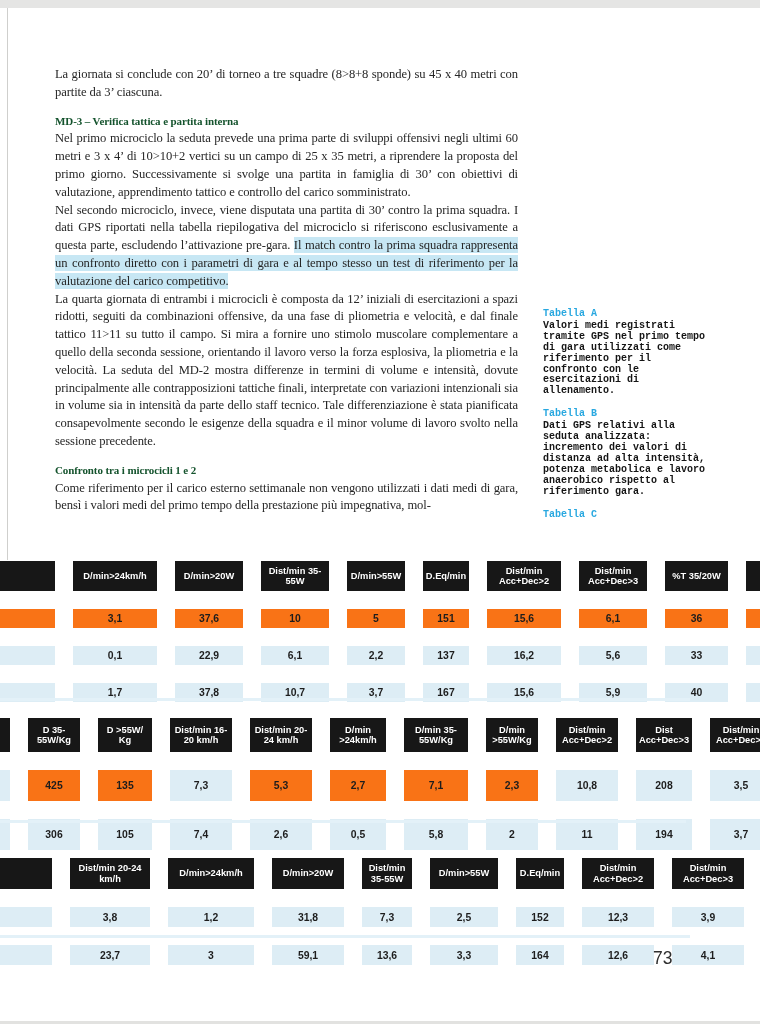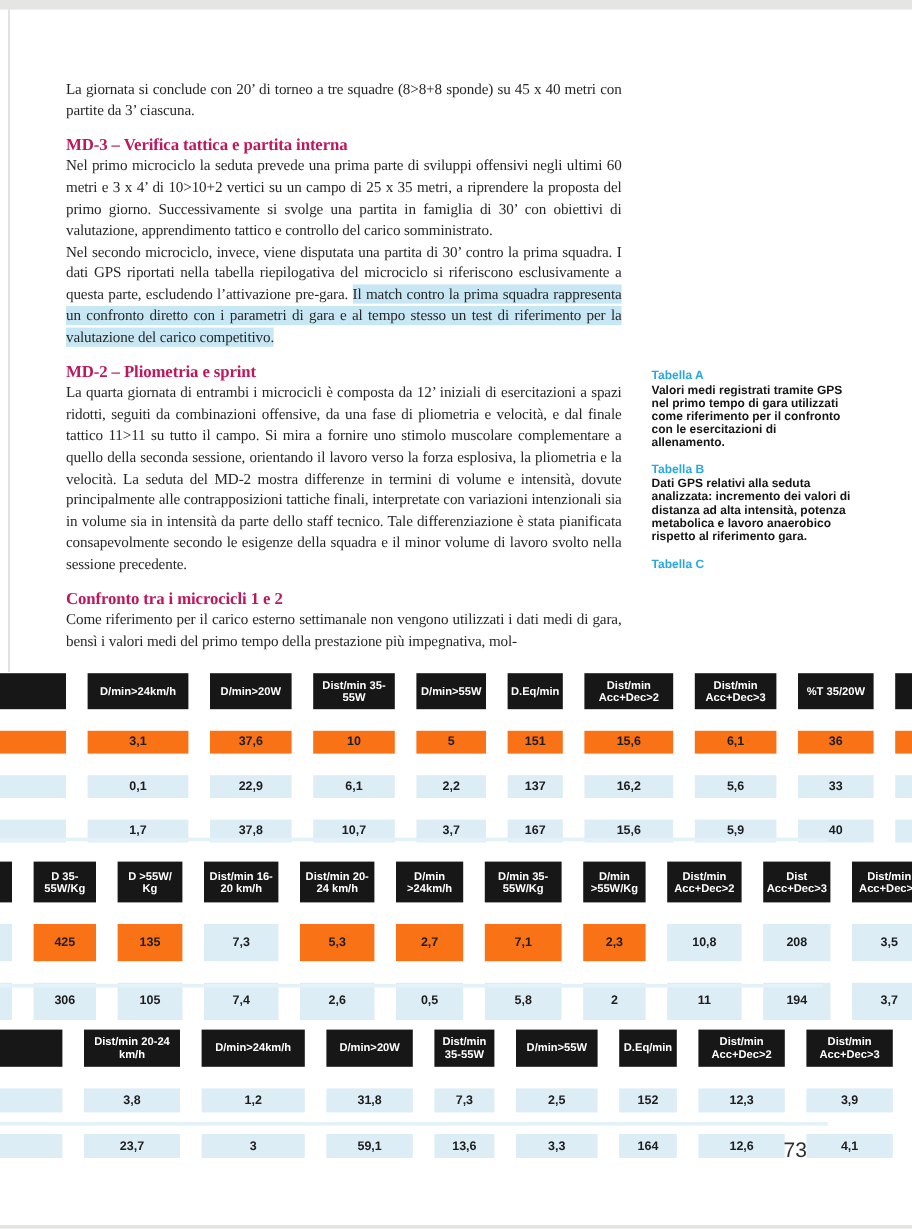--- a/index.html
+++ b/index.html
@@ -6,26 +6,26 @@
   body{width:760px;height:1024px;background:#ffffff;position:relative;overflow:hidden;
        font-family:"Liberation Serif",serif;color:#262626;}
   .edge-top{position:absolute;left:0;top:0;width:760px;height:8px;background:#e5e5e4;}
   .edge-left{position:absolute;left:7px;top:8px;width:1px;height:552px;background:#cfcfcd;}
   .edge-bottom{position:absolute;left:0;top:1021px;width:760px;height:3px;background:#e2e2e0;}
 
   
   .body-col{position:absolute;left:55px;top:66px;width:463px;
             font-size:12.6px;line-height:17.8px;letter-spacing:-0.1px;text-align:justify;}
   .body-col p{margin:0;}
-  .body-col h3{margin:11px 0 0 0;font-size:14px;line-height:17.8px;font-weight:700;color:#be185d;}
+  .body-col h3{margin:11px 0 0 0;font-size:11px;line-height:17.8px;font-weight:700;color:#14532d;}
   .hl{background:#c7e7f4;padding:1px 0;}
 
   
   .sidebar{position:absolute;left:543px;top:309px;width:166px;
-           font-family:Liberation Sans, sans-serif;font-weight:700;
+           font-family:Liberation Mono, monospace;font-weight:700;
            font-size:10px;line-height:10.9px;color:#151515;}
   .note{margin-bottom:12px;}
   .note-title{color:#29a8e0;margin:0 0 1px 0;}
 
   
   .gpstable{position:absolute;left:0;display:grid;gap:18px;background:#ffffff;
             font-family:"Liberation Sans",sans-serif;}
   .gpstable .th{background:#171717;color:#ffffff;font-size:9.3px;line-height:10.3px;font-weight:700;
             display:flex;align-items:center;justify-content:center;text-align:center;padding:0 2px;box-sizing:border-box;}
   .gpstable .td{background:#ddedf5;color:#1d1d1d;font-size:10.4px;font-weight:700;
@@ -51,21 +51,20 @@
 
 <div class="edge-top"></div>
 <div class="edge-left"></div>
 <div class="edge-bottom"></div>
 
 <div class="body-col">
   <p>La giornata si conclude con 20’ di torneo a tre squadre (8&gt;8+8 sponde) su 45 x 40 metri con partite da 3’ ciascuna.</p>
   <h3>MD-3 – Verifica tattica e partita interna</h3>
   <p>Nel primo microciclo la seduta prevede una prima parte di sviluppi offensivi negli ultimi 60 metri e 3 x 4’ di 10&gt;10+2 vertici su un campo di 25 x 35 metri, a riprendere la proposta del primo giorno. Successivamente si svolge una partita in famiglia di 30’ con obiettivi di valutazione, apprendimento tattico e controllo del carico somministrato.</p>
   <p><span>Nel secondo microciclo, invece, viene disputata una partita di 30’ contro la prima squadra. I dati GPS riportati nella tabella riepilogativa del microciclo si riferiscono esclusivamente a questa parte, escludendo l’attivazione pre-gara. </span><span class="hl">Il match contro la prima squadra rappresenta un confronto diretto con i parametri di gara e al tempo stesso un test di riferimento per la valutazione del carico competitivo.</span></p>
-  <h3>MD-2 – Pliometria e sprint</h3>
   <p>La quarta giornata di entrambi i microcicli è composta da 12’ iniziali di esercitazioni a spazi ridotti, seguiti da combinazioni offensive, da una fase di pliometria e velocità, e dal finale tattico 11&gt;11 su tutto il campo. Si mira a fornire uno stimolo muscolare complementare a quello della seconda sessione, orientando il lavoro verso la forza esplosiva, la pliometria e la velocità. La seduta del MD-2 mostra differenze in termini di volume e intensità, dovute principalmente alle contrapposizioni tattiche finali, interpretate con variazioni intenzionali sia in volume sia in intensità da parte dello staff tecnico. Tale differenziazione è stata pianificata consapevolmente secondo le esigenze della squadra e il minor volume di lavoro svolto nella sessione precedente.</p>
   <h3>Confronto tra i microcicli 1 e 2</h3>
   <p>Come riferimento per il carico esterno settimanale non vengono utilizzati i dati medi di gara, bensì i valori medi del primo tempo della prestazione più impegnativa, mol-</p>
 </div>
 
 <aside class="sidebar">
   <div class="note">
     <div class="note-title">Tabella A</div>
     <div>Valori medi registrati tramite GPS nel primo tempo di gara utilizzati come riferimento per il confronto con le esercitazioni di allenamento.</div>
   </div>

